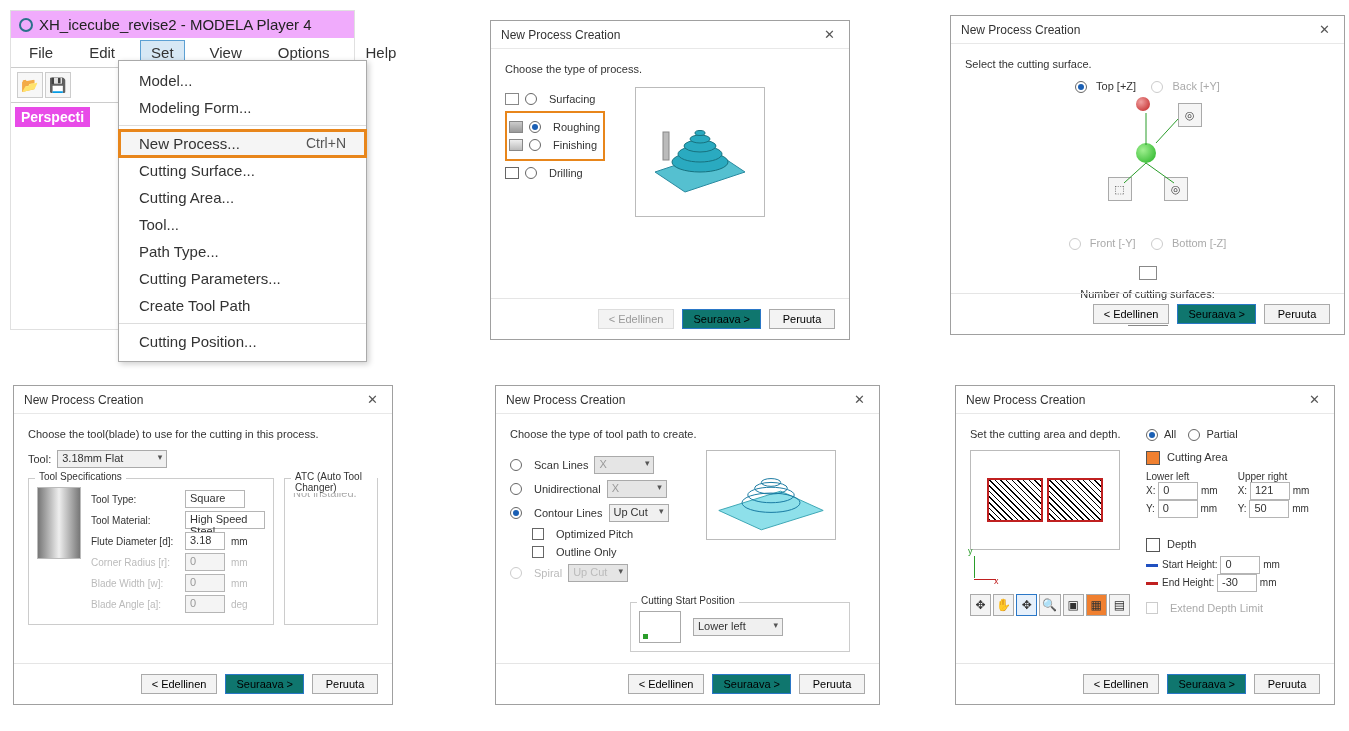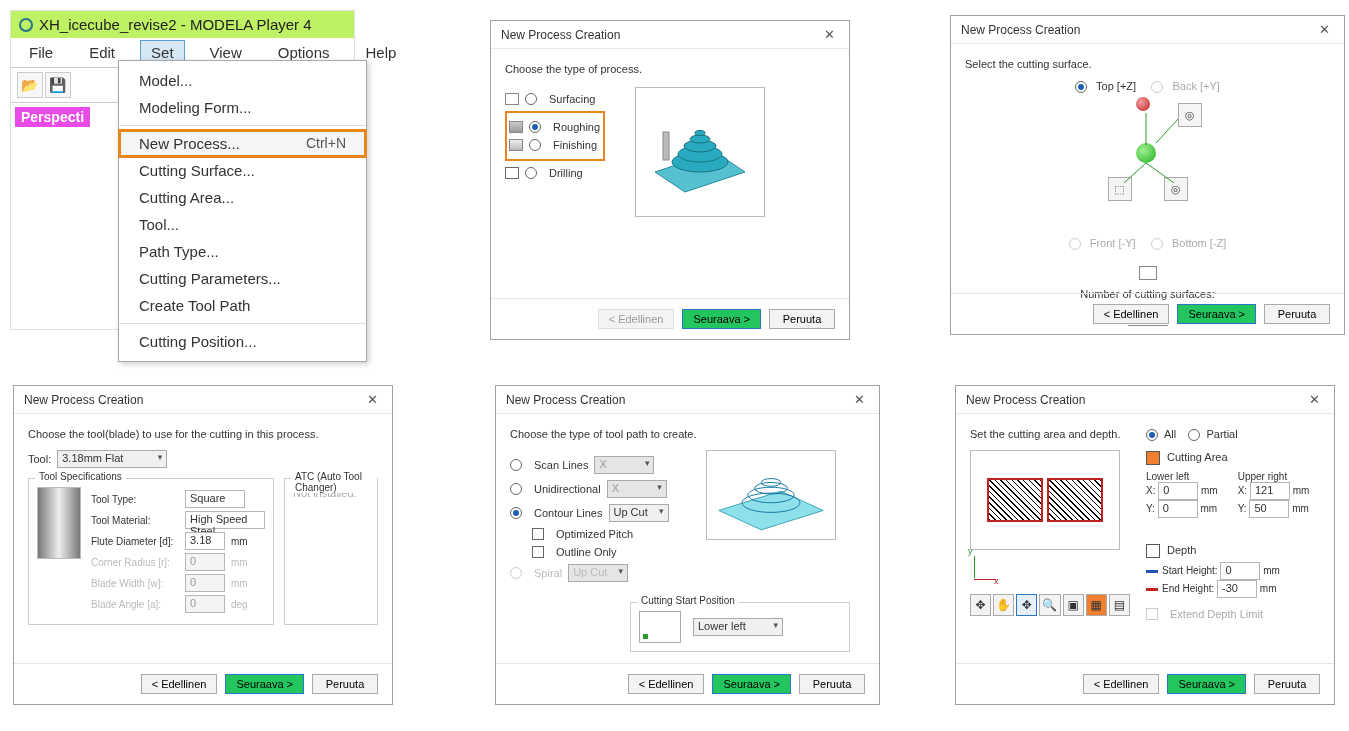--- a/index.html
+++ b/index.html
@@ -22,21 +22,21 @@
   
   .app {
     left: 25px; top: 15px; width: 345px; height: 320px;
     border: 1px solid #e0e0e0;
   }
   .app-title {
     display: flex; align-items: center; gap: 6px;
     padding: 5px 8px;
     font-size: 15px;
     color: #222;
-    background: #bef264;
+    background: #f0abfc;
   }
   .app-logo {
     width: 14px; height: 14px; border-radius: 50%;
     border: 2px solid #2a718a; display: inline-block;
   }
   .menubar {
     display: flex; gap: 16px;
     padding: 3px 8px;
     font-size: 15px;
     color: #333;
@@ -84,21 +84,21 @@
   .dialog-body { padding: 14px; font-size: 11px; color: #333; }
   .dialog-foot {
     position: absolute; bottom: 0; left: 0; right: 0;
     display: flex; justify-content: flex-end; gap: 8px;
     padding: 10px 14px; border-top: 1px solid #e5e5e5;
   }
   .btn {
     min-width: 66px; padding: 3px 10px; font-size: 11px;
     border: 1px solid #aaa; background: #f3f3f3; text-align: center;
   }
-  .btn.primary { border: 1px solid #2a77c7; background: #22c55e; }
+  .btn.primary { border: 1px solid #2a77c7; background: #0f766e; }
   .btn.disabled { color: #999; border-color: #ddd; }
   .radio, .check {
     display: inline-block; width: 12px; height: 12px;
     border: 1px solid #666; margin-right: 6px;
     vertical-align: middle; position: relative;
   }
   .radio { border-radius: 50%; }
   .radio.on::after {
     content: ""; position: absolute; inset: 2px;
     border-radius: 50%; background: #1a5fb4;
@@ -534,21 +534,21 @@
           <div>Lower left</div>
           <div><span>X:</span> <span class="field">0</span> <span>mm</span></div>
           <div><span>Y:</span> <span class="field">0</span> <span>mm</span></div>
         </div>
         <div>
           <div>Upper right</div>
           <div><span>X:</span> <span class="field">121</span> <span>mm</span></div>
           <div><span>Y:</span> <span class="field">50</span> <span>mm</span></div>
         </div>
       </div>
-      <div style="margin-top:26px;">
+      <div style="margin-top:20px;">
         <span class="colorbox" style="background:#fff;"></span>
         <span>Depth</span>
       </div>
       <div style="margin-top:4px; font-size:10px;">
         <div><span class="bar blue"></span><span>Start Height:</span> <span class="field">0</span> <span>mm</span></div>
         <div><span class="bar red"></span><span>End Height:</span> <span class="field">-30</span> <span>mm</span></div>
       </div>
       <div class="opt-row" style="margin-top:10px; color:#aaa;">
         <span class="check" style="border-color:#ccc;"></span>
         <span>Extend Depth Limit</span>

